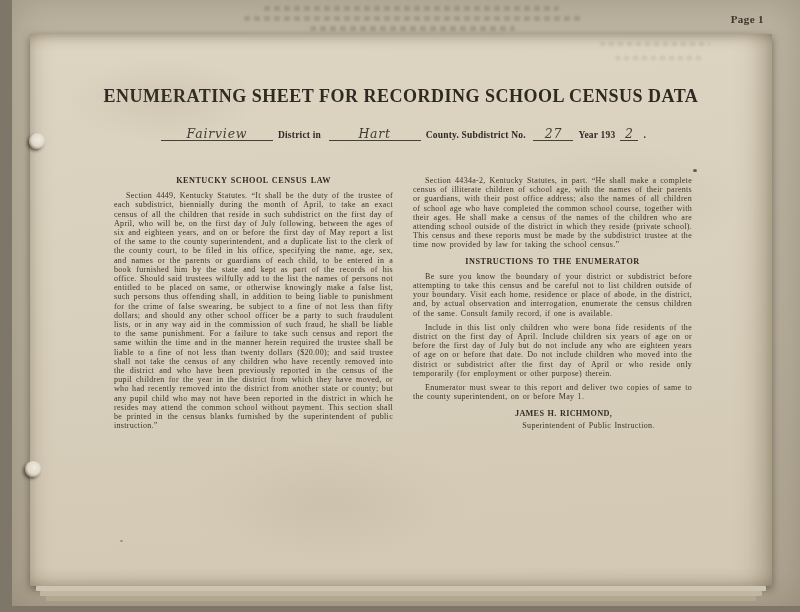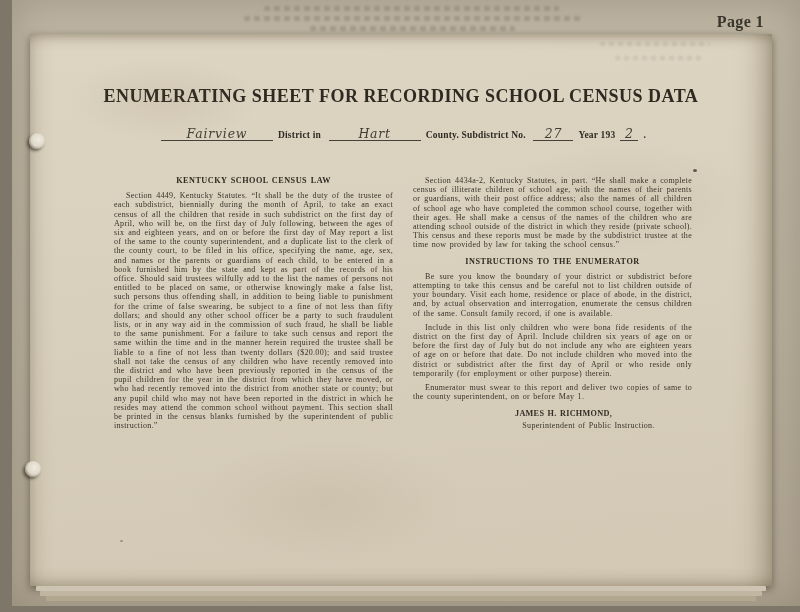--- a/index.html
+++ b/index.html
@@ -9,21 +9,21 @@
     background: #7e7769;
     font-family: "Liberation Serif", serif;
   }
   .under-sheet {
     position: absolute; left: 12px; top: 0; width: 788px; height: 606px;
     background: linear-gradient(180deg, #beb5a3 0%, #b8af9c 55%, #b0a693 100%);
     box-shadow: inset 0 0 40px rgba(70,60,45,.25);
   }
   .page-label {
     position: absolute; top: 13px; right: 36px;
-    font-size: 16px; font-weight: bold; color: #3b362c; letter-spacing: .4px;
+    font-size: 11px; font-weight: bold; color: #3b362c; letter-spacing: .4px;
   }
   .bleed {
     position: absolute; height: 5px; opacity: .22; border-radius: 2px;
     filter: blur(1px);
     background: repeating-linear-gradient(90deg, rgba(70,62,48,.85) 0 6px, rgba(70,62,48,0) 6px 10px);
   }
   .b1 { left: 252px; top: 6px;  width: 295px; }
   .b2 { left: 232px; top: 16px; width: 338px; }
   .b3 { left: 298px; top: 26px; width: 205px; }
   .paper {

